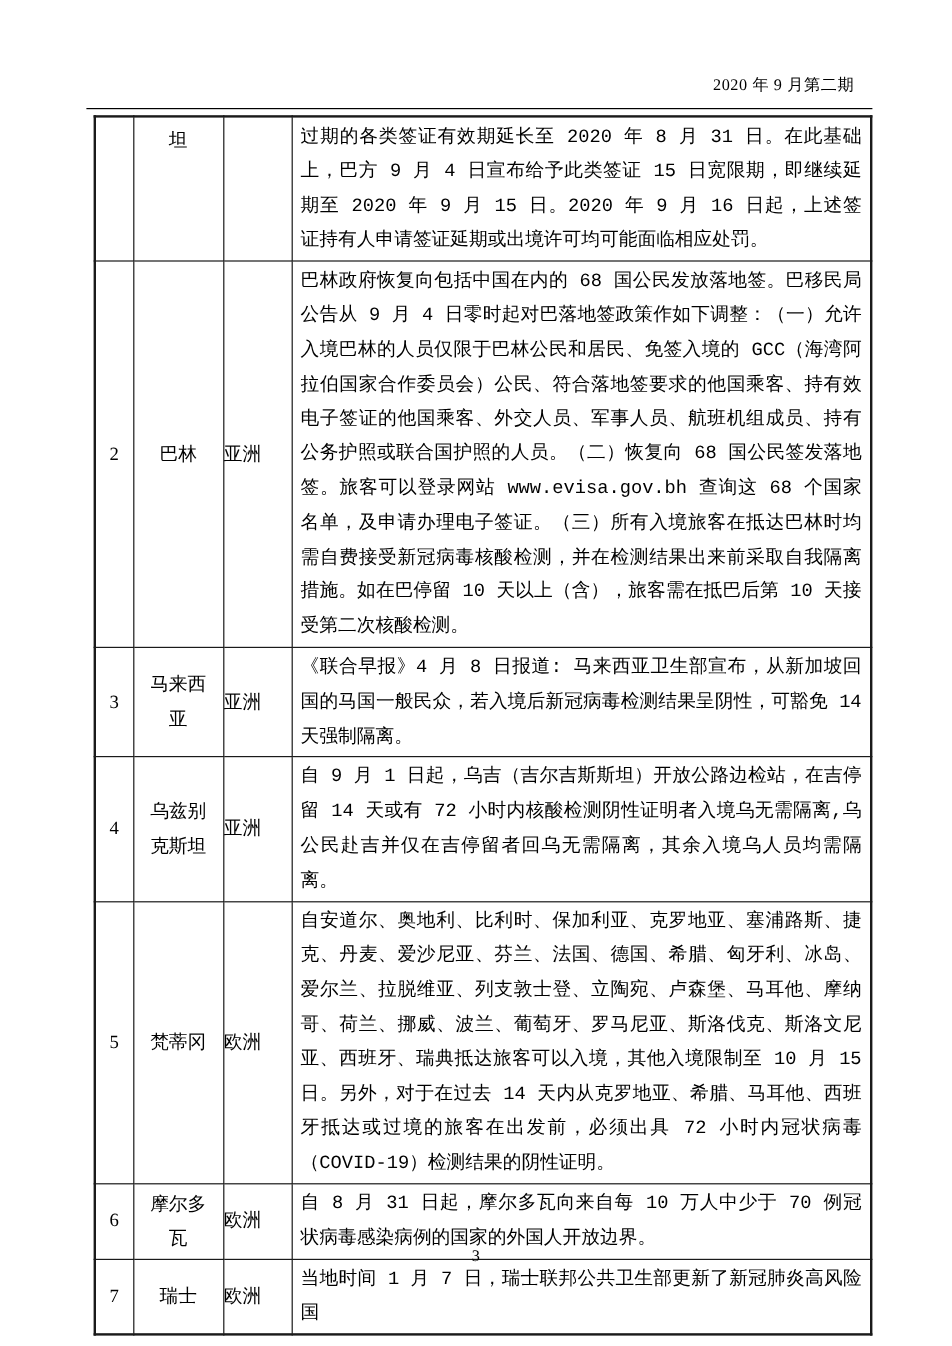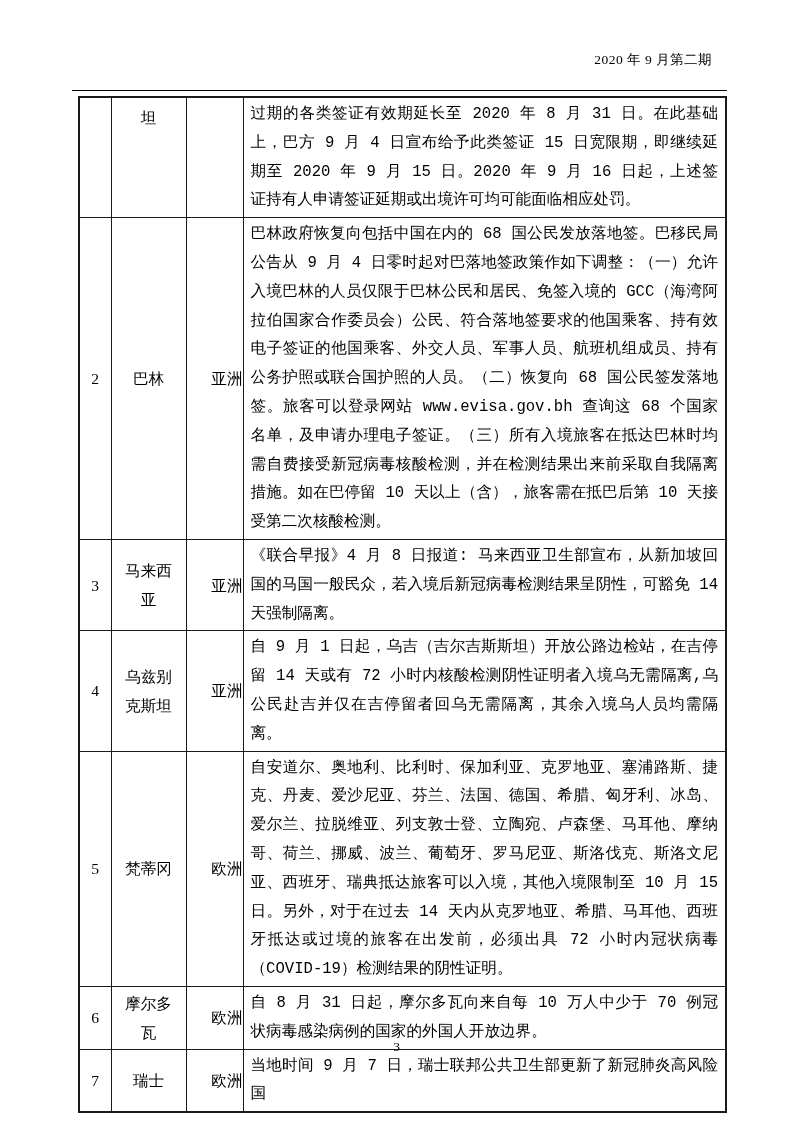--- a/index.html
+++ b/index.html
@@ -6,21 +6,21 @@
   html, body { background: #ffffff; }
   body {
     width: 793px; height: 1122px;
     position: relative;
     font-family: "Liberation Serif", "DejaVu Serif", serif;
     color: #000000;
     overflow: hidden;
   }
   .hdr {
     position: absolute;
-    top: 51px; right: 81px;
+    top: 62px; right: 81px;
     font-size: 13.5px;
     letter-spacing: 0.5px;
     white-space: nowrap;
   }
   .hdr-rule {
     position: absolute;
     top: 90px; left: 72px;
     width: 655px; height: 1px;
     background: #000000;
   }
@@ -42,21 +42,21 @@
   td.num {
     text-align: center;
     line-height: 29px;
   }
   td.country {
     text-align: center;
     white-space: pre-line;
     line-height: 29px;
   }
   td.cont {
-    text-align: right;
+    text-align: left;
     line-height: 29px;
   }
   td.desc {
     text-align: justify;
     line-height: 28.8px;
     padding: 2px 7px;
     overflow: hidden;
     font-family: Liberation Mono, monospace;
   }
   td.vtop { vertical-align: top; padding-top: 5px; }
@@ -121,20 +121,20 @@
       <td class="num">6</td>
       <td class="country">摩尔多
 瓦</td>
       <td class="cont">欧洲</td>
       <td class="desc">自 8 月 31 日起，摩尔多瓦向来自每 10 万人中少于 70 例冠状病毒感染病例的国家的外国人开放边界。</td>
     </tr>
     <tr style="height:36px">
       <td class="num">7</td>
       <td class="country">瑞士</td>
       <td class="cont">欧洲</td>
-      <td class="desc">当地时间 9 月 7 日，瑞士联邦公共卫生部更新了新冠肺炎高风险国</td>
+      <td class="desc">当地时间 1 月 7 日，瑞士联邦公共卫生部更新了新冠肺炎高风险国</td>
     </tr>
   </tbody>
 </table>
 
 <div class="ftr">
   <span>3</span>
 </div>
 
 </body></html>

